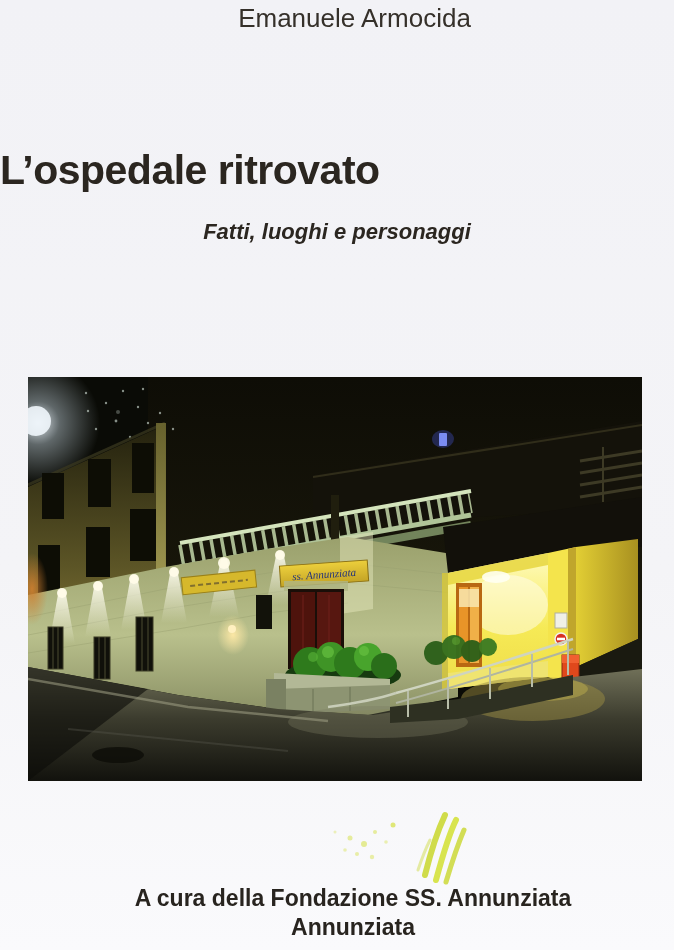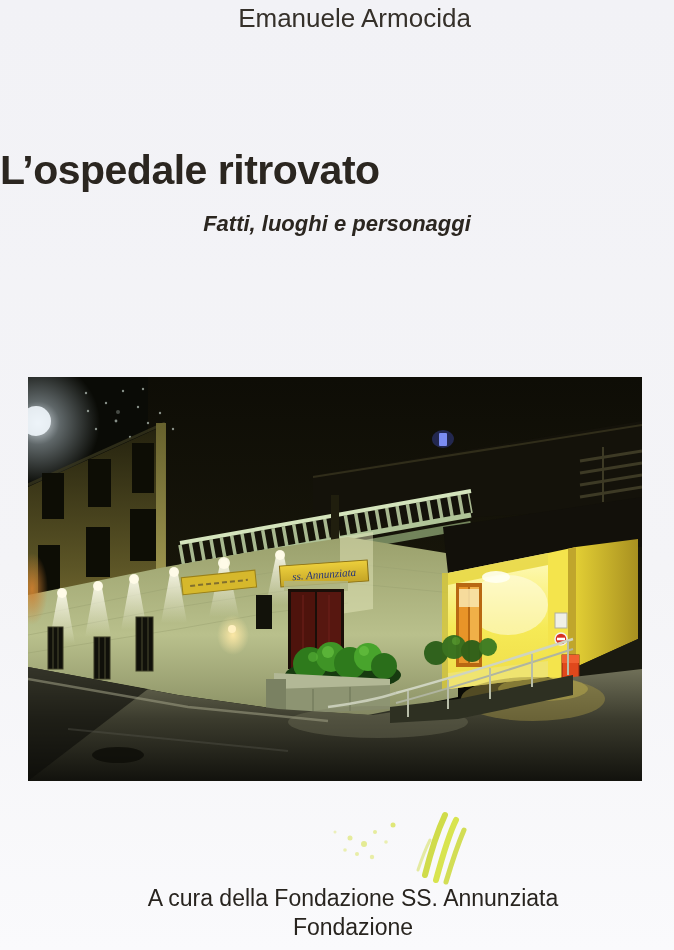--- a/index.html
+++ b/index.html
@@ -16,40 +16,40 @@
     text-align: center;
     font-size: 26px; font-weight: 400; color: #35302a; padding-left: 35px;
   }
   .title {
     position: absolute; left: 0; right: 0; top: 147px; margin: 0;
     text-align: left;
     font-size: 41px; font-weight: 700; color: #2b2620;
     letter-spacing: -0.5px;
   }
   .subtitle {
-    position: absolute; left: 0; right: 0; top: 208px;
+    position: absolute; left: 0; right: 0; top: 216px;
     text-align: center;
     font-size: 22px; font-style: italic; font-weight: 700;
     line-height: 31px; color: #2b2620;
   }
   .photo {
     position: absolute; left: 28px; top: 377px;
     width: 614px; height: 404px; margin: 0;
     background: #0b0c07;
     box-shadow: inset 0 0 14px rgba(0,0,0,0.55);
   }
   .photo svg { display: block; }
   .scribble {
     position: absolute; left: 330px; top: 800px;
     width: 200px; height: 90px;
   }
   .credit {
     position: absolute; left: 0; right: 0; top: 884px;
     text-align: center;
-    font-size: 23px; font-weight: 400;
+    font-size: 23px; font-weight: 700;
     line-height: 29px; color: #28241f; padding-left: 32px;
   }
 </style>
 </head>
 <body>
 
 <div class="page">
 
   <div class="author">Emanuele Armocida</div>
 
@@ -341,16 +341,16 @@
         <circle cx="15" cy="50" r="1.8" opacity="0.4"></circle>
         <circle cx="42" cy="57" r="2.2" opacity="0.45"></circle>
         <circle cx="56" cy="42" r="1.8" opacity="0.4"></circle>
         <circle cx="5" cy="32" r="1.5" opacity="0.35"></circle>
       </g>
     </svg>
   </div>
 
   <div class="credit">
     <div>A cura della Fondazione SS. Annunziata</div>
-    <div>Fondazione</div>
+    <div>Annunziata</div>
   </div>
 
 </div>
 
 </body></html>

